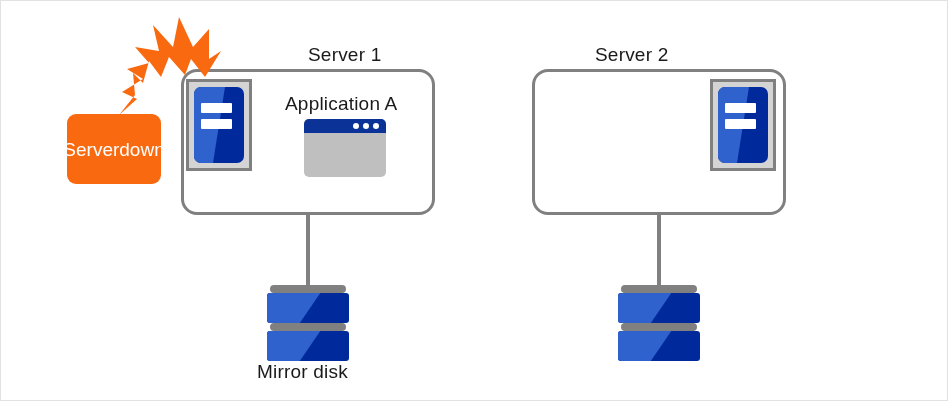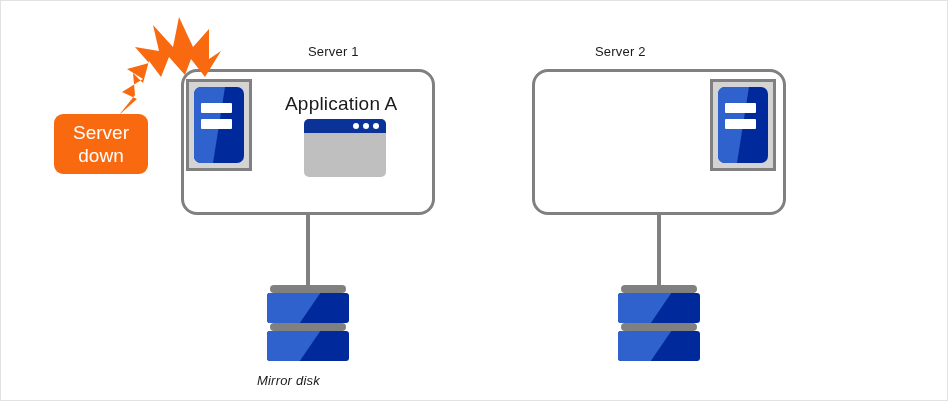--- a/index.html
+++ b/index.html
@@ -16,29 +16,29 @@
     height: 401px;
     background: #ffffff;
     border: 1px solid #e2e2e2;
     box-sizing: border-box;
     overflow: hidden;
   }
 
   
   .node-label {
     position: absolute;
-    font-size: 13px;
+    font-size: 19px;
     color: #1a1a1a;
     white-space: nowrap;
     letter-spacing: 0.2px;
   }
   #server1-label { left: 307px; top: 43px; }
   #server2-label { left: 594px; top: 43px; }
   #app-a-label   { left: 284px; top: 92px; font-size: 19px; }
-  #mirror-label  { left: 256px; top: 372px; font-style: italic; }
+  #mirror-label  { left: 256px; top: 360px; }
 
   
   .server-box {
     position: absolute;
     border: 3px solid #808080;
     border-radius: 16px;
     background: #ffffff;
     box-sizing: border-box;
   }
   #server1-box { left: 180px; top: 68px; width: 254px; height: 146px; }
@@ -148,29 +148,29 @@
     position: absolute;
     left: 0; top: 0; bottom: 0;
     width: 100%;
     background: #2f62cc;
     clip-path: polygon(0 0, 65% 0, 40% 100%, 0 100%);
   }
 
   
   #server-down-badge {
     position: absolute;
-    left: 53px;
+    left: 66px;
     top: 113px;
     width: 94px;
-    height: 60px;
+    height: 70px;
     background: #f96a10;
     border-radius: 9px;
     color: #ffffff;
     display: flex;
-    flex-direction: column;
+    flex-direction: row;
     align-items: center;
     justify-content: center;
     font-size: 19px;
     line-height: 23px;
   }
 
   
   #burst {
     position: absolute;
     left: 112px;

